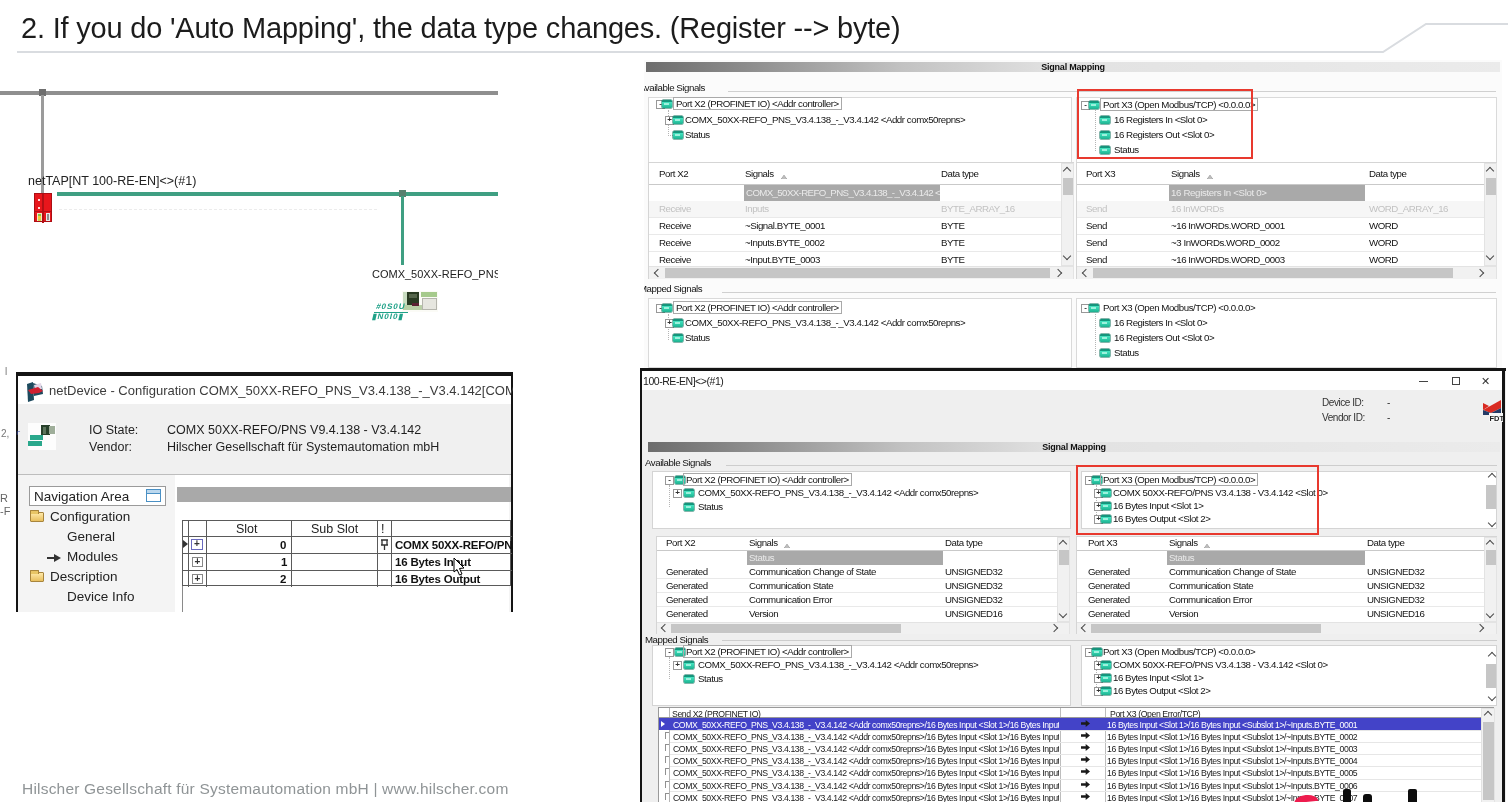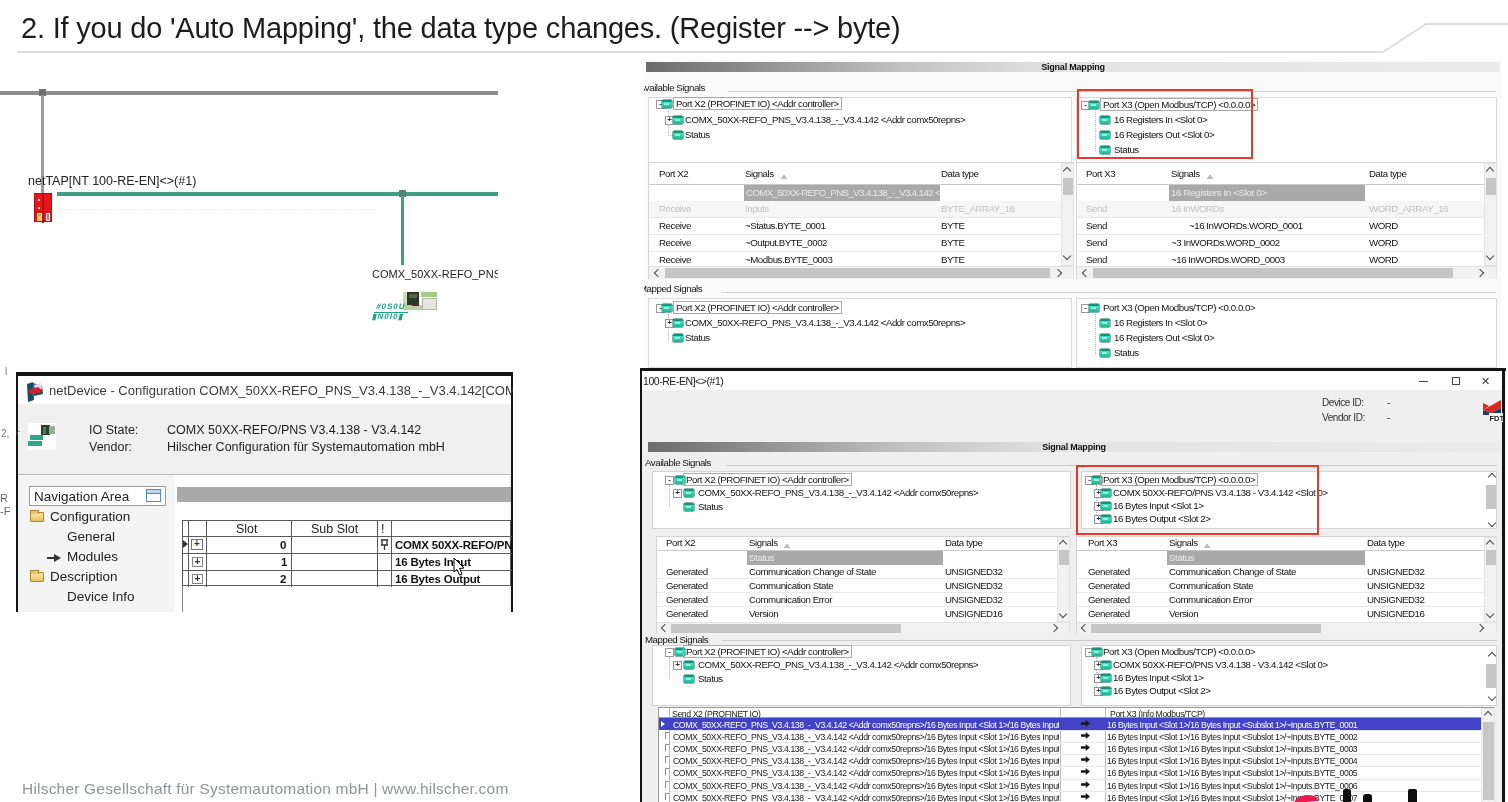--- a/index.html
+++ b/index.html
@@ -92,23 +92,23 @@
 
   <div class="a" style="left:2px;top:32px;width:493px;height:70px;background:#f0f0f0"></div>
   <div class="a" style="left:12px;top:51px;width:28px;height:27px;background:#fdfdfd">
     <div class="a" style="left:13px;top:2px;width:9px;height:10px;background:#27402a"></div>
     <div class="a" style="left:21px;top:3px;width:6px;height:8px;background:#9fae9a"></div>
     <div class="a" style="left:14.5px;top:3.5px;width:3px;height:7px;background:#5c755c"></div>
     <div class="a" style="left:2px;top:12px;width:13px;height:5px;background:#2aa88c"></div>
     <div class="a" style="left:0px;top:18px;width:14px;height:5px;background:#2aa88c"></div>
   </div>
   <div class="t" style="left:73px;top:52px;font-size:12.5px;color:#1f1f1f">IO State:</div>
-  <div class="t" style="left:151px;top:52px;font-size:12.5px;color:#1f1f1f">COMX 50XX-REFO/PNS V3.4.138 - V3.4.142</div>
+  <div class="t" style="left:151px;top:52px;font-size:12.5px;color:#1f1f1f">COMX 50XX-REFO/PNS V9.4.138 - V3.4.142</div>
   <div class="t" style="left:73px;top:69px;font-size:12.5px;color:#1f1f1f">Vendor:</div>
-  <div class="t" style="left:151px;top:69px;font-size:12.5px;color:#1f1f1f">Hilscher Configuration für Systemautomation mbH</div>
+  <div class="t" style="left:151px;top:69px;font-size:12.5px;color:#1f1f1f">Hilscher Gesellschaft für Systemautomation mbH</div>
   <div class="a" style="left:2px;top:102px;width:493px;height:1px;background:#bdbdbd"></div>
 
   <div class="a" style="left:2px;top:103px;width:493px;height:137px;background:#f4f4f4"></div>
   <div class="a" style="left:159px;top:103px;width:334px;height:137px;background:#fff"></div>
 
   <div class="a" style="left:13px;top:114px;width:137px;height:20px;background:#fff;border:1px solid #9a9a9a"></div>
   <div class="t" style="left:18px;top:118px;font-size:13.5px;color:#222">Navigation Area</div>
   <div class="a" style="left:130px;top:117px;width:15px;height:13px;background:#fff;border:1px solid #4a90c4">
     <div class="a" style="left:0;top:0;width:13px;height:4px;background:#bcd8ee;border-bottom:1px solid #4a90c4"></div>
   </div>
@@ -202,29 +202,29 @@
     <div class="t" style="left:96px;top:6px">Signals</div>
     <div class="sort" style="left:132px;top:9px"></div>
     <div class="t" style="left:292px;top:6px">Data type</div>
     <div class="hc" style="left:95px;top:22px;width:196px;height:16px;letter-spacing:-0.62px">COMX_50XX-REFO_PNS_V3.4.138_-_V3.4.142 &lt;Addr ...</div>
     <div class="a" style="left:0;top:38px;width:412px;height:16px;background:#f6f6f6"></div>
     <div class="t dis" style="left:10px;top:41px">Receive</div>
     <div class="t dis" style="left:96px;top:41px">Inputs</div>
     <div class="t dis" style="left:292px;top:41px">BYTE_ARRAY_16</div>
     <div class="sep" style="left:0;top:54px;width:412px"></div>
     <div class="t" style="left:10px;top:58px">Receive</div>
-    <div class="t" style="left:96px;top:58px">~Status.BYTE_0001</div>
+    <div class="t" style="left:96px;top:58px">~Signal.BYTE_0001</div>
     <div class="t" style="left:292px;top:58px">BYTE</div>
     <div class="sep" style="left:0;top:71px;width:412px"></div>
     <div class="t" style="left:10px;top:75px">Receive</div>
-    <div class="t" style="left:96px;top:75px">~Output.BYTE_0002</div>
+    <div class="t" style="left:96px;top:75px">~Inputs.BYTE_0002</div>
     <div class="t" style="left:292px;top:75px">BYTE</div>
     <div class="sep" style="left:0;top:88px;width:412px"></div>
     <div class="t" style="left:10px;top:92px">Receive</div>
-    <div class="t" style="left:96px;top:92px">~Modbus.BYTE_0003</div>
+    <div class="t" style="left:96px;top:92px">~Input.BYTE_0003</div>
     <div class="t" style="left:292px;top:92px">BYTE</div>
 
     <div class="track" style="left:412px;top:0;width:13px;height:103px"></div>
     <div class="up" style="left:415px;top:5px"></div>
     <div class="thumb" style="left:414px;top:15px;width:10px;height:17px"></div>
     <div class="dn" style="left:415px;top:90px"></div>
 
     <div class="track" style="left:0;top:103px;width:425px;height:13px;border-left:none;border-bottom:none"></div>
     <div class="lt" style="left:6px;top:107px"></div>
     <div class="thumb" style="left:16px;top:105px;width:385px;height:10px"></div>
@@ -237,21 +237,21 @@
     <div class="t" style="left:94px;top:6px">Signals</div>
     <div class="sort" style="left:130px;top:9px"></div>
     <div class="t" style="left:292px;top:6px">Data type</div>
     <div class="hc" style="left:92px;top:22px;width:196px;height:16px">16 Registers In &lt;Slot 0&gt;</div>
     <div class="a" style="left:0;top:38px;width:407px;height:16px;background:#f6f6f6"></div>
     <div class="t dis" style="left:9px;top:41px">Send</div>
     <div class="t dis" style="left:94px;top:41px">16 InWORDs</div>
     <div class="t dis" style="left:292px;top:41px">WORD_ARRAY_16</div>
     <div class="sep" style="left:0;top:54px;width:407px"></div>
     <div class="t" style="left:9px;top:58px">Send</div>
-    <div class="t" style="left:112px;top:58px">~16 InWORDs.WORD_0001</div>
+    <div class="t" style="left:94px;top:58px">~16 InWORDs.WORD_0001</div>
     <div class="t" style="left:292px;top:58px">WORD</div>
     <div class="sep" style="left:0;top:71px;width:407px"></div>
     <div class="t" style="left:9px;top:75px">Send</div>
     <div class="t" style="left:94px;top:75px">~3 InWORDs.WORD_0002</div>
     <div class="t" style="left:292px;top:75px">WORD</div>
     <div class="sep" style="left:0;top:88px;width:407px"></div>
     <div class="t" style="left:9px;top:92px">Send</div>
     <div class="t" style="left:94px;top:92px">~16 InWORDs.WORD_0003</div>
     <div class="t" style="left:292px;top:92px">WORD</div>
     <div class="track" style="left:407px;top:0;width:13px;height:103px"></div>
@@ -442,21 +442,21 @@
   <div class="up" style="left:849px;top:285px"></div>
   <div class="thumb" style="left:846px;top:296px;width:10px;height:24px"></div>
   <div class="dn" style="left:849px;top:326px"></div>
 
   <div class="a" style="left:18px;top:339px;width:836px;height:95px;background:#fff;border:1px solid #9a9a9a;border-bottom:none">
     <div class="a" style="left:10px;top:0;width:1px;height:95px;background:#b5b5b5"></div>
     <div class="a" style="left:401px;top:0;width:1px;height:95px;background:#bdbdbd"></div>
     <div class="a" style="left:446px;top:0;width:1px;height:95px;background:#bdbdbd"></div>
     <div class="a" style="left:0;top:9px;width:836px;height:1px;background:#9a9a9a"></div>
     <div class="st" style="left:13px;top:1px">Send X2 (PROFINET IO)</div>
-    <div class="st" style="left:451px;top:1px">Port X3 (Info Modbus/TCP)</div>
+    <div class="st" style="left:451px;top:1px">Port X3 (Open Error/TCP)</div>
 
     <div class="a" style="left:0;top:10px;width:822px;height:12px;background:#4343c8"></div>
     <div class="a" style="left:2px;top:13px;width:0;height:0;border:3px solid transparent;border-left:4px solid #fff"></div>
     <div class="st" style="left:14px;top:12px;width:386px;overflow:hidden;color:#fff">COMX_50XX-REFO_PNS_V3.4.138_-_V3.4.142 &lt;Addr comx50repns&gt;/16 Bytes Input &lt;Slot 1&gt;/16 Bytes Input &lt;S</div>
     <div class="arr" style="left:422px;top:12px"></div>
     <div class="st" style="left:448px;top:12px;color:#fff">16 Bytes Input &lt;Slot 1&gt;/16 Bytes Input &lt;Subslot 1&gt;/~Inputs.BYTE_0001</div>
     <div class="sep" style="left:11px;top:22px;width:811px;background:#e6e6e6"></div>
     <div class="a" style="left:6px;top:24px;width:4px;height:7px;border-left:1px solid #909090;border-top:1px solid #909090"></div>
     <div class="st" style="left:14px;top:24px;width:386px;overflow:hidden">COMX_50XX-REFO_PNS_V3.4.138_-_V3.4.142 &lt;Addr comx50repns&gt;/16 Bytes Input &lt;Slot 1&gt;/16 Bytes Input &lt;S</div>
     <div class="arr" style="left:422px;top:24px"></div>

